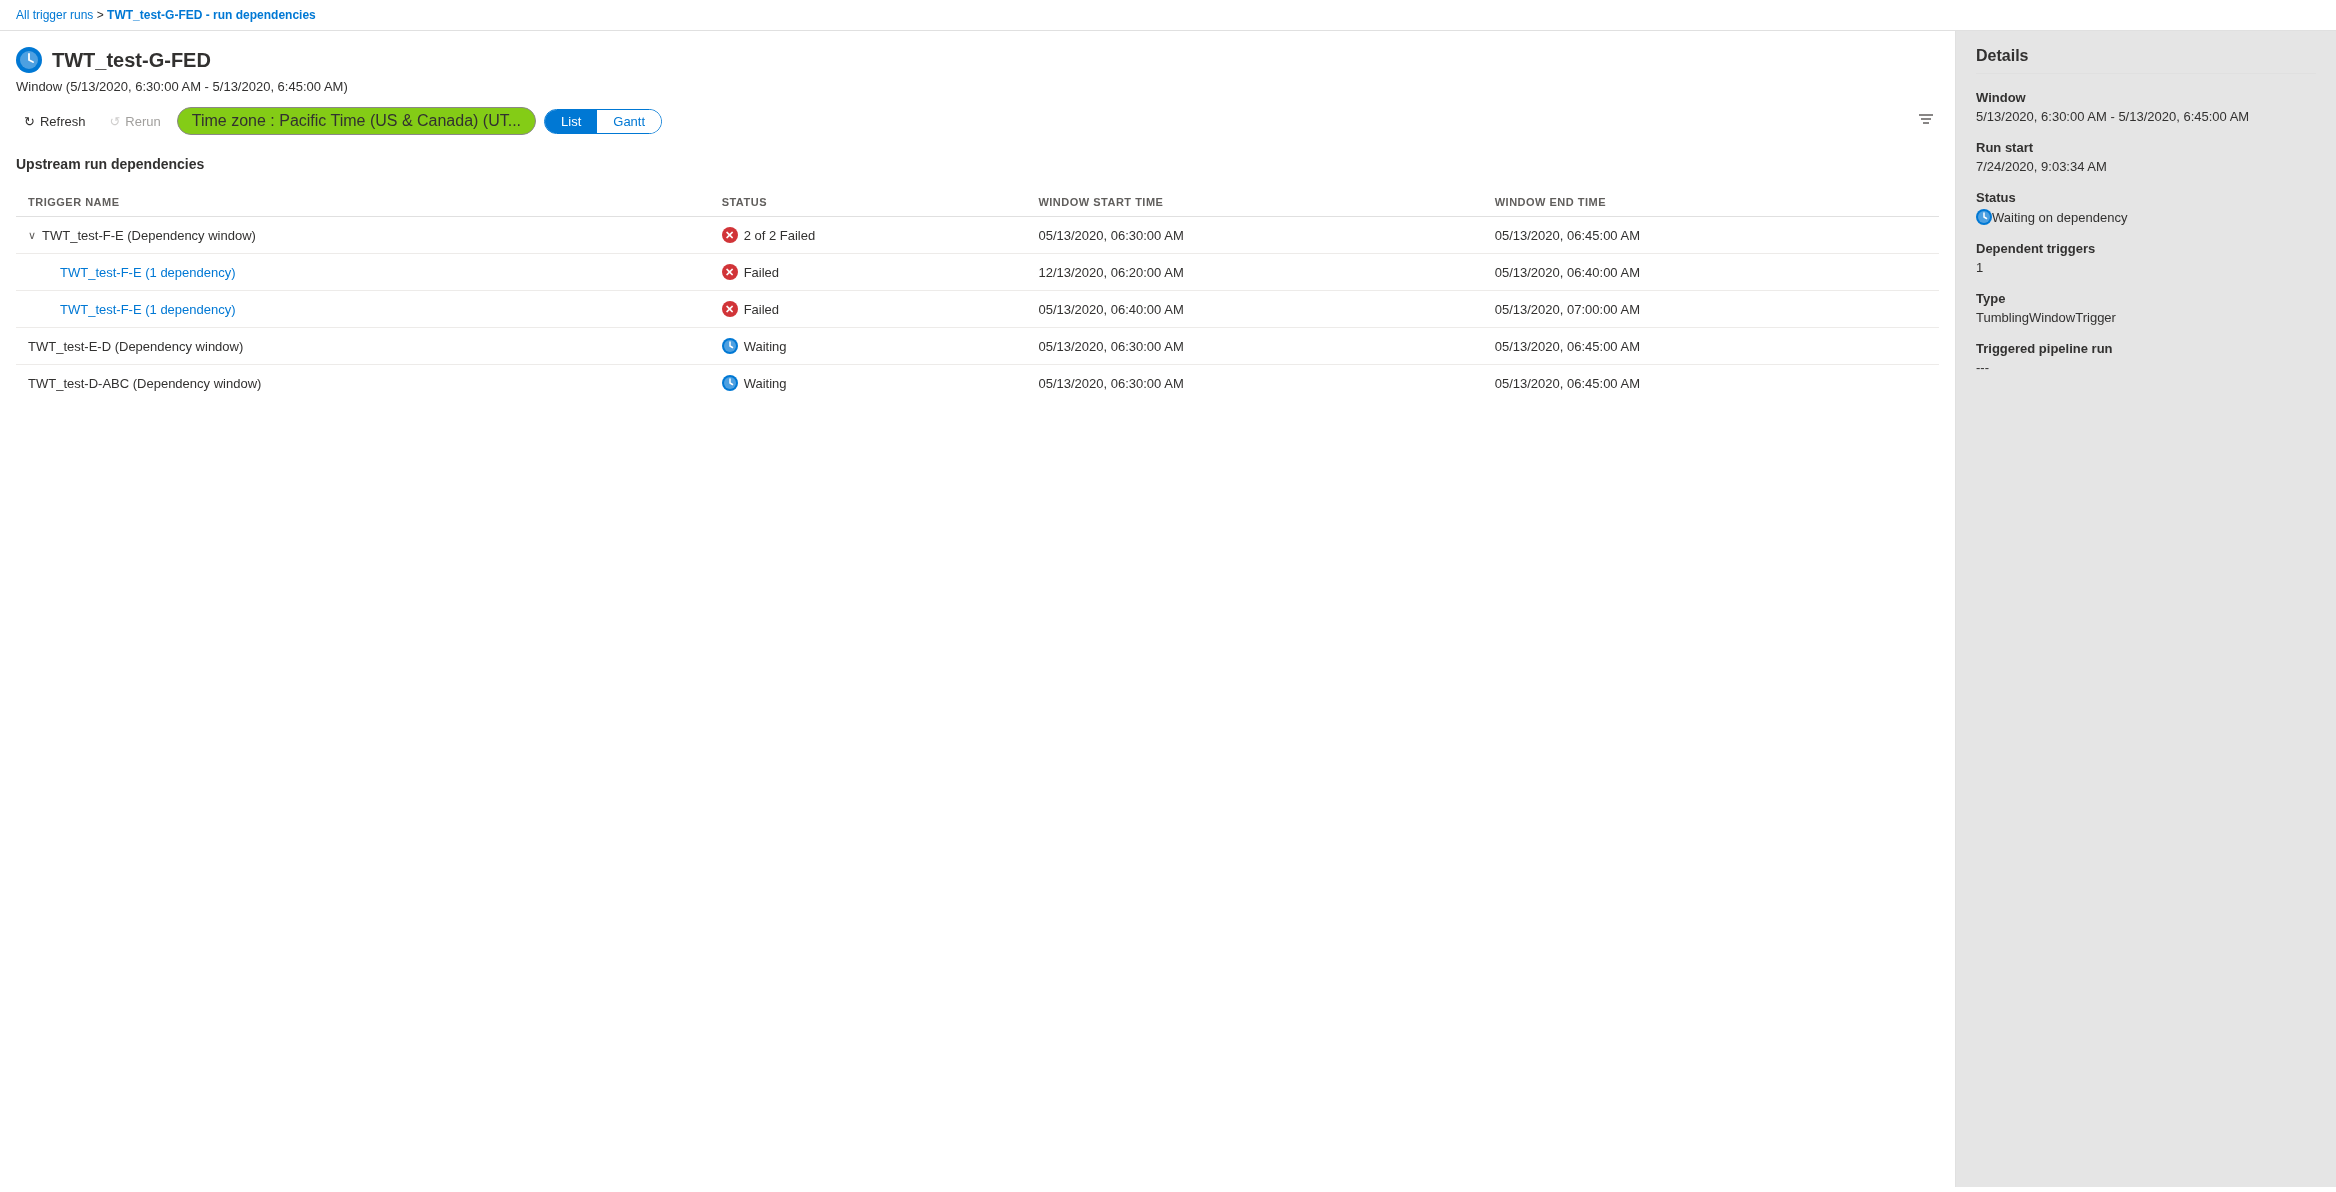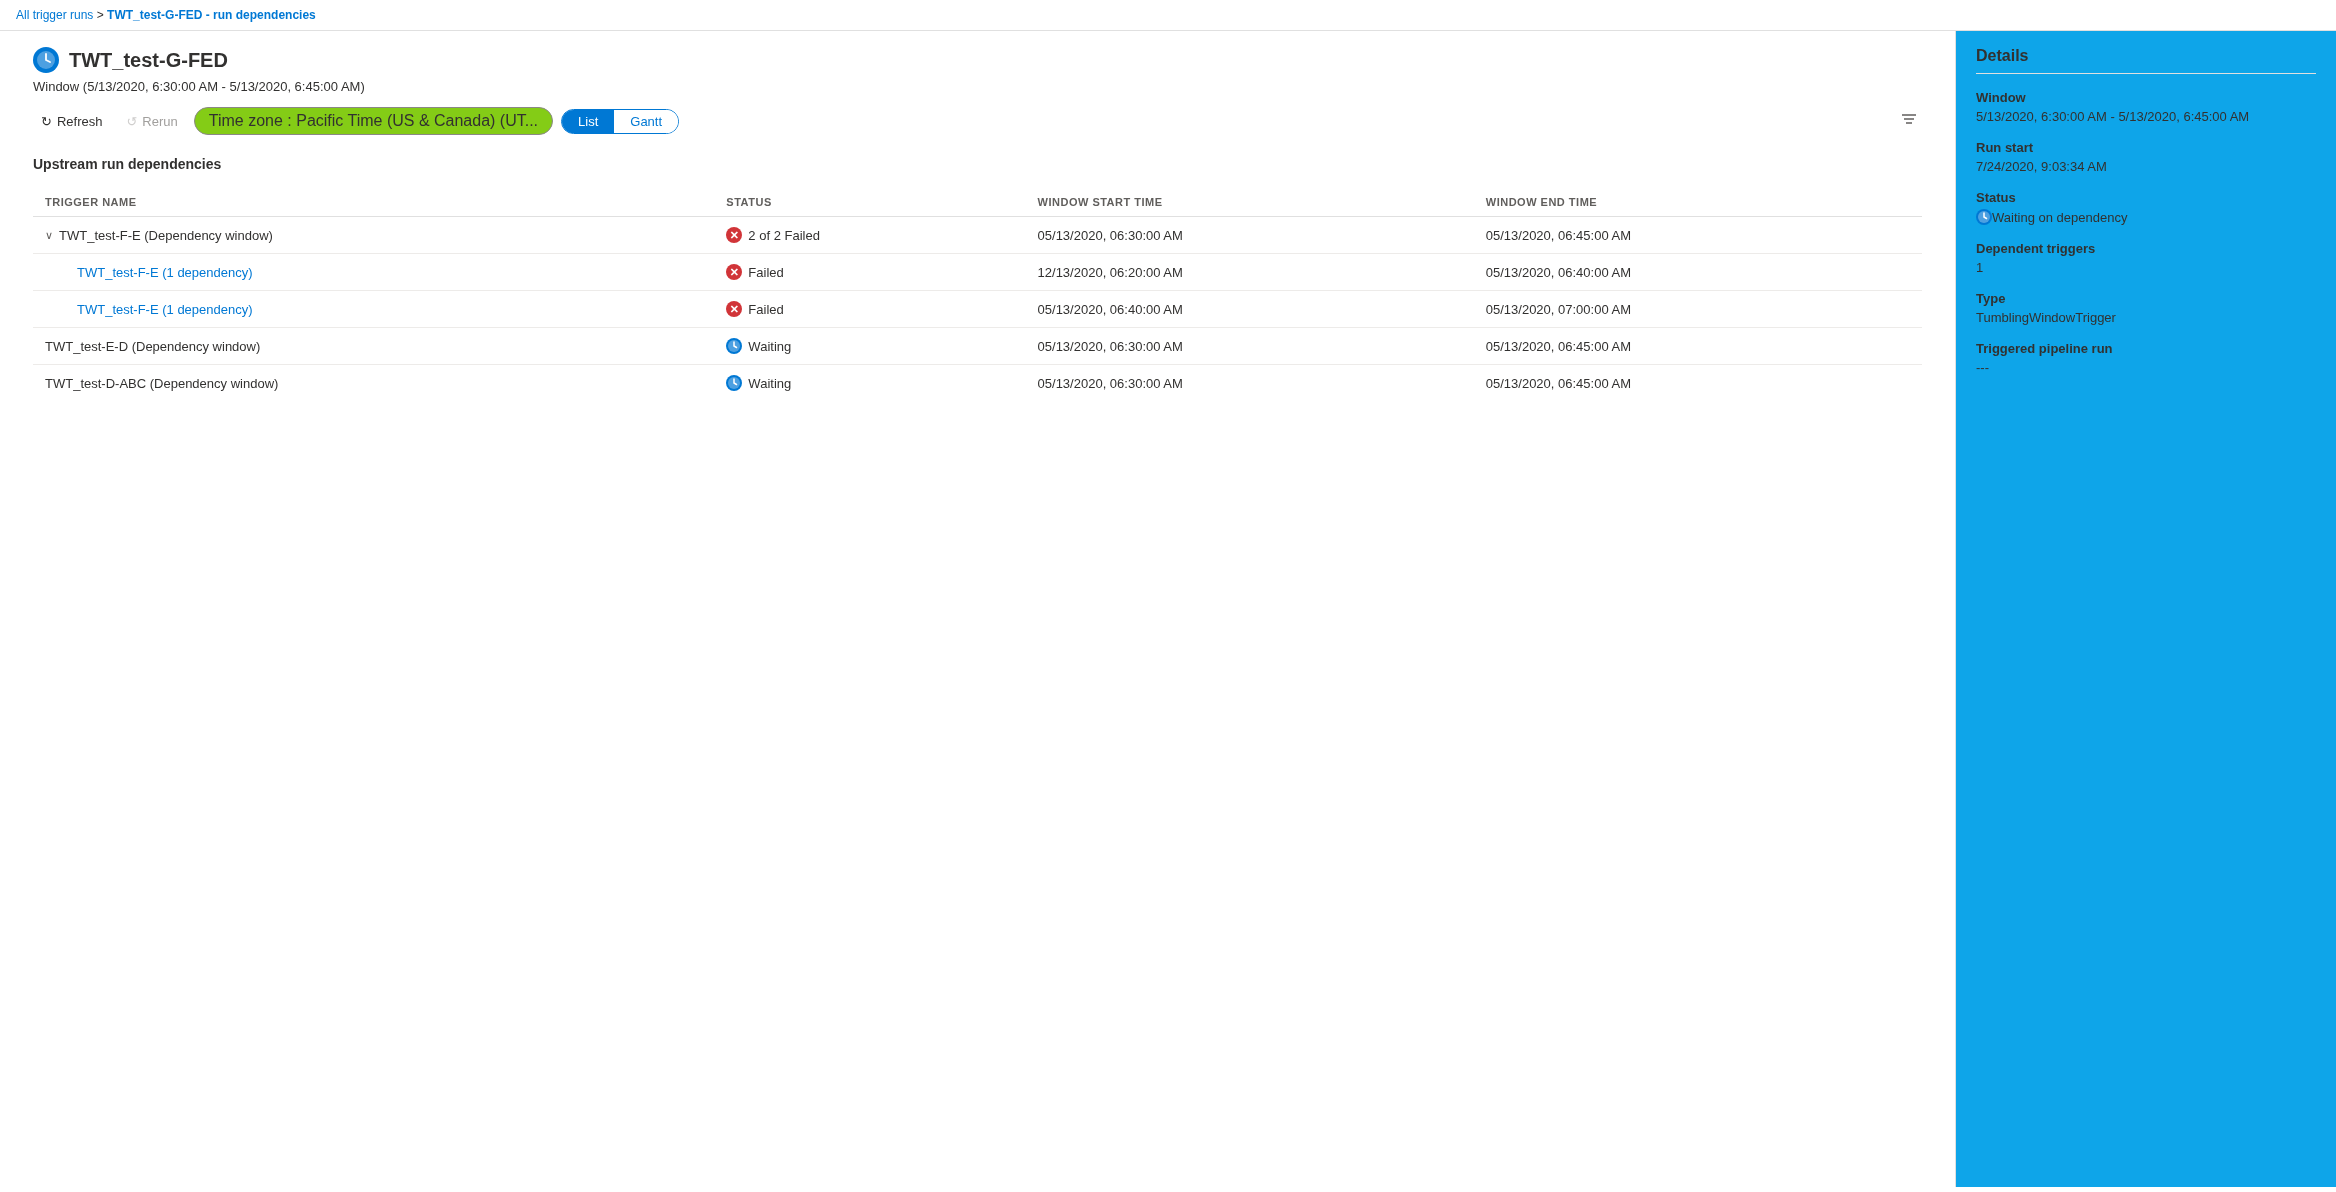--- a/index.html
+++ b/index.html
@@ -20,30 +20,30 @@
     }
     .breadcrumb-current { color: #0078d4; font-weight: bold; }
 
     .main-container {
       display: flex;
       height: calc(100vh - 36px);
     }
 
     .left-panel {
       flex: 1;
-      padding: 16px 33px;
+      padding: 16px 16px;
       border-right: 1px solid #e0e0e0;
       overflow-y: auto;
     }
 
     .right-panel {
       width: 380px;
       padding: 16px 20px;
       overflow-y: auto;
-      background: #0ea5e9;
+      background: #e5e5e5;
     }
 
     .page-header {
       display: flex;
       align-items: center;
       gap: 10px;
       margin-bottom: 6px;
     }
     .page-title {
       font-size: 20px;

